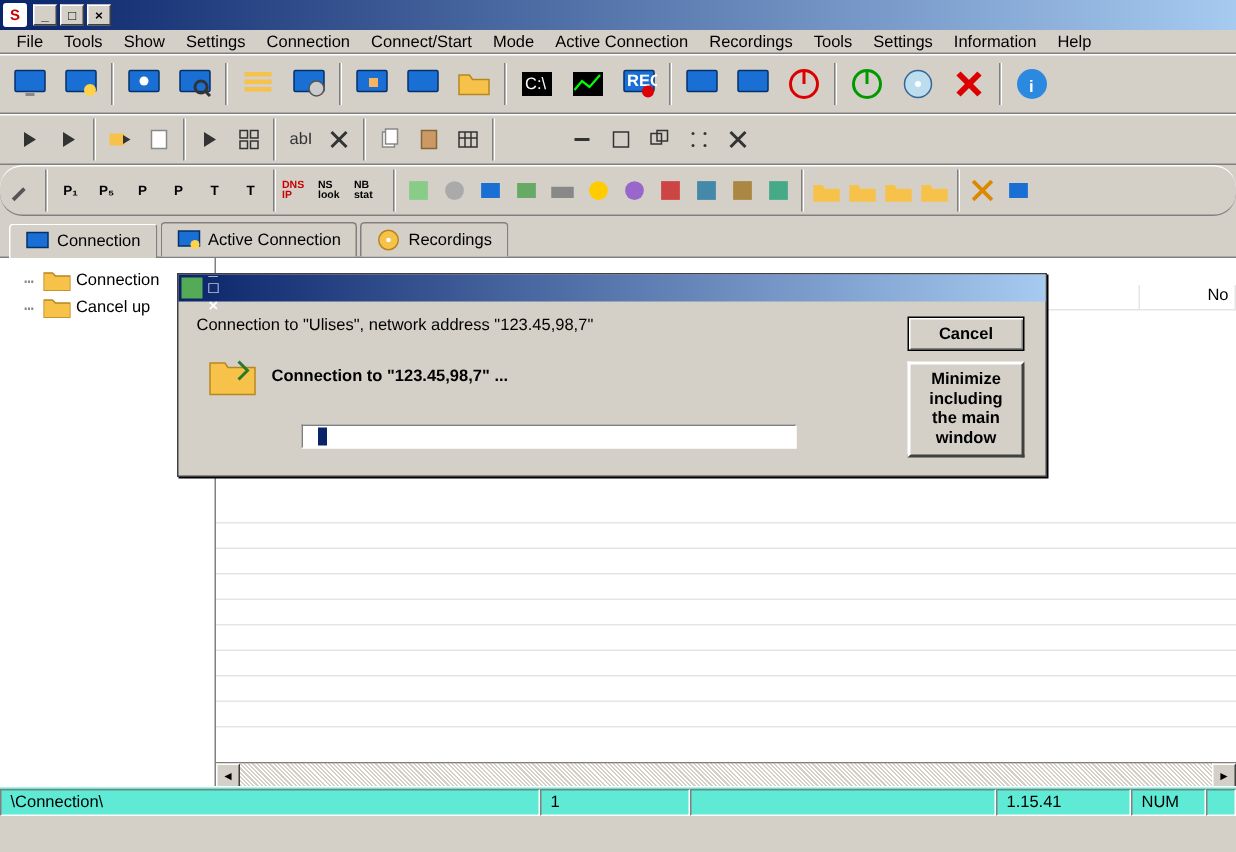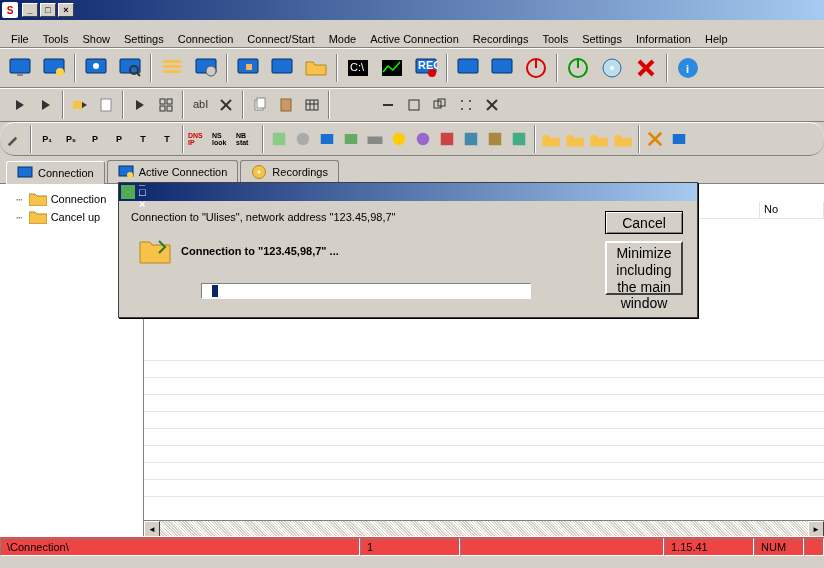--- a/index.html
+++ b/index.html
@@ -6,21 +6,21 @@
 body { background: #d4d0c8; width: 824px; height: 568px; overflow: hidden; position: relative; }
 
 
 .titlebar { height: 20px; background: linear-gradient(to right, #0a246a, #a6caf0); display: flex; align-items: center; padding: 0 2px; color: #fff; font-weight: bold; }
 .titlebar .app-icon { width: 16px; height: 16px; background: #fff; margin-right: 4px; border-radius: 2px; display: flex; align-items: center; justify-content: center; font-size: 10px; color: #c00; }
 .titlebar .title { flex: 1; }
 .titlebar .win-btns { display: flex; gap: 2px; }
 .titlebar .win-btn { width: 16px; height: 14px; background: #d4d0c8; border: 1px solid #fff; border-right-color: #404040; border-bottom-color: #404040; font-size: 9px; display: flex; align-items: center; justify-content: center; cursor: pointer; color: #000; font-weight: bold; font-family: Arial; }
 
 
-.menubar { height: 28px; background: #d4d0c8; display: flex; align-items: flex-end; padding: 0 4px; border-bottom: 1px solid #808080; }
+.menubar { height: 16px; background: #d4d0c8; display: flex; align-items: flex-start; padding: 0 4px; border-bottom: 1px solid #808080; }
 .menubar .menu-item { padding: 2px 7px; cursor: pointer; }
 
 
 .toolbar { background: #d4d0c8; padding: 3px 4px; display: flex; align-items: center; gap: 2px; border-bottom: 1px solid #808080; border-top: 1px solid #fff; flex-wrap: wrap; }
 .tb-btn { width: 32px; height: 32px; display: flex; align-items: center; justify-content: center; cursor: pointer; border: 1px solid transparent; }
 .tb-btn svg, .tb-btn .ico { width: 24px; height: 24px; }
 .tb-sep { width: 2px; height: 28px; border-left: 1px solid #808080; border-right: 1px solid #fff; margin: 0 2px; }
 
 .toolbar2 { padding: 2px 8px; }
 .toolbar2 .tb-btn { width: 24px; height: 22px; }
@@ -43,44 +43,44 @@
 .tree-item { display: flex; align-items: center; gap: 4px; padding: 2px 0 2px 12px; cursor: pointer; }
 .tree-item .dashes { color: #888; font-family: monospace; margin-right: 2px; }
 .folder-ico { width: 18px; height: 14px; }
 
 .grid-area { flex: 1; display: flex; flex-direction: column; position: relative; }
 .grid-header { display: flex; height: 18px; background: #d4d0c8; position: absolute; right: 0; top: 0; }
 .grid-header .col { border: 1px solid; border-color: #fff #808080 #808080 #fff; padding: 1px 6px; font-size: 11px; }
 .grid-body { flex: 1; background: #fff; position: relative; overflow: hidden; }
 .grid-rows { position: absolute; left: 0; right: 0; top: 18px; bottom: 16px; }
 .grid-row { height: 17px; border-bottom: 1px solid #e5e5e5; display: flex; }
-.grid-row .cell { border-right: 1px solid #e5e5e5; padding: 1px 4px; text-align: left; }
+.grid-row .cell { border-right: 1px solid #e5e5e5; padding: 1px 4px; text-align: right; }
 .hscroll { position: absolute; bottom: 0; left: 0; right: 0; height: 16px; background: #d4d0c8; border-top: 1px solid #808080; display: flex; }
 .hscroll .sb-btn { width: 16px; height: 16px; background: #d4d0c8; border: 1px solid; border-color: #fff #404040 #404040 #fff; font-size: 8px; display: flex; align-items: center; justify-content: center; }
 .hscroll .sb-track { flex: 1; background: repeating-linear-gradient(45deg, #d4d0c8, #d4d0c8 1px, #fff 1px, #fff 2px); }
 
 
-.statusbar { height: 20px; background: #ef4444; border-top: 1px solid #fff; display: flex; align-items: center; }
+.statusbar { height: 20px; background: #5eead4; border-top: 1px solid #fff; display: flex; align-items: center; }
 .statusbar .panel { border: 1px solid #808080; border-top-color: #808080; border-left-color: #808080; border-right-color: #fff; border-bottom-color: #fff; padding: 1px 6px; height: 18px; display: flex; align-items: center; }
 
 
 .dialog { position: absolute; left: 118px; top: 182px; width: 580px; background: #d4d0c8; border: 1px solid #404040; box-shadow: 1px 1px 0 #000; z-index: 100; }
 .dialog .dlg-title { height: 18px; background: linear-gradient(to right, #0a246a, #a6caf0); display: flex; align-items: center; padding: 0 2px; color: #fff; font-weight: bold; }
 .dialog .dlg-title .dlg-ico { width: 14px; height: 14px; background: #5a5; margin-right: 4px; }
 .dialog .dlg-title .t { flex: 1; }
 .dialog .dlg-body { padding: 10px 12px 18px 12px; position: relative; }
 .dialog .dlg-body .line1 { font-size: 11px; margin-bottom: 14px; }
 .dialog .dlg-body .conn-row { display: flex; align-items: center; gap: 10px; margin-left: 8px; margin-bottom: 18px; }
 .dialog .dlg-body .conn-row .big-folder { width: 32px; height: 28px; }
 .dialog .dlg-body .conn-row .txt { font-weight: bold; }
 .dialog .progress { width: 330px; height: 16px; border: 1px solid #808080; border-top-color: #808080; border-left-color: #808080; border-right-color: #fff; border-bottom-color: #fff; background: #fff; margin-left: 70px; position: relative; }
 .dialog .progress .bar { position: absolute; left: 10px; top: 1px; width: 6px; height: 12px; background: #0a246a; }
-.dialog .dlg-btn { position: absolute; right: 14px; width: 78px; height: 23px; background: #d4d0c8; border: 2px solid; border-color: #fff #404040 #404040 #fff; cursor: pointer; font-size: 14px; padding: 0; }
+.dialog .dlg-btn { position: absolute; right: 14px; width: 78px; height: 23px; background: #d4d0c8; border: 2px solid; border-color: #fff #404040 #404040 #fff; cursor: pointer; font-size: 11px; padding: 0; font-weight: bold; }
 .dialog .btn-cancel { top: 10px; border: 1px solid #000; box-shadow: inset 1px 1px 0 #fff, inset -1px -1px 0 #808080; }
-.dialog .btn-min { top: 40px; height: 54px; white-space: normal; line-height: 1.2; padding: 2px 4px; margin-left: 28px; }
+.dialog .btn-min { top: 40px; height: 64px; white-space: normal; line-height: 1.2; padding: 2px 4px; margin-left: 28px; }
 </style>
 </head>
 <body>
 
 <div class="titlebar">
   <div class="app-icon">S</div>
   <div class="win-btns">
     <div class="win-btn">_</div>
     <div class="win-btn">□</div>
     <div class="win-btn">×</div>

